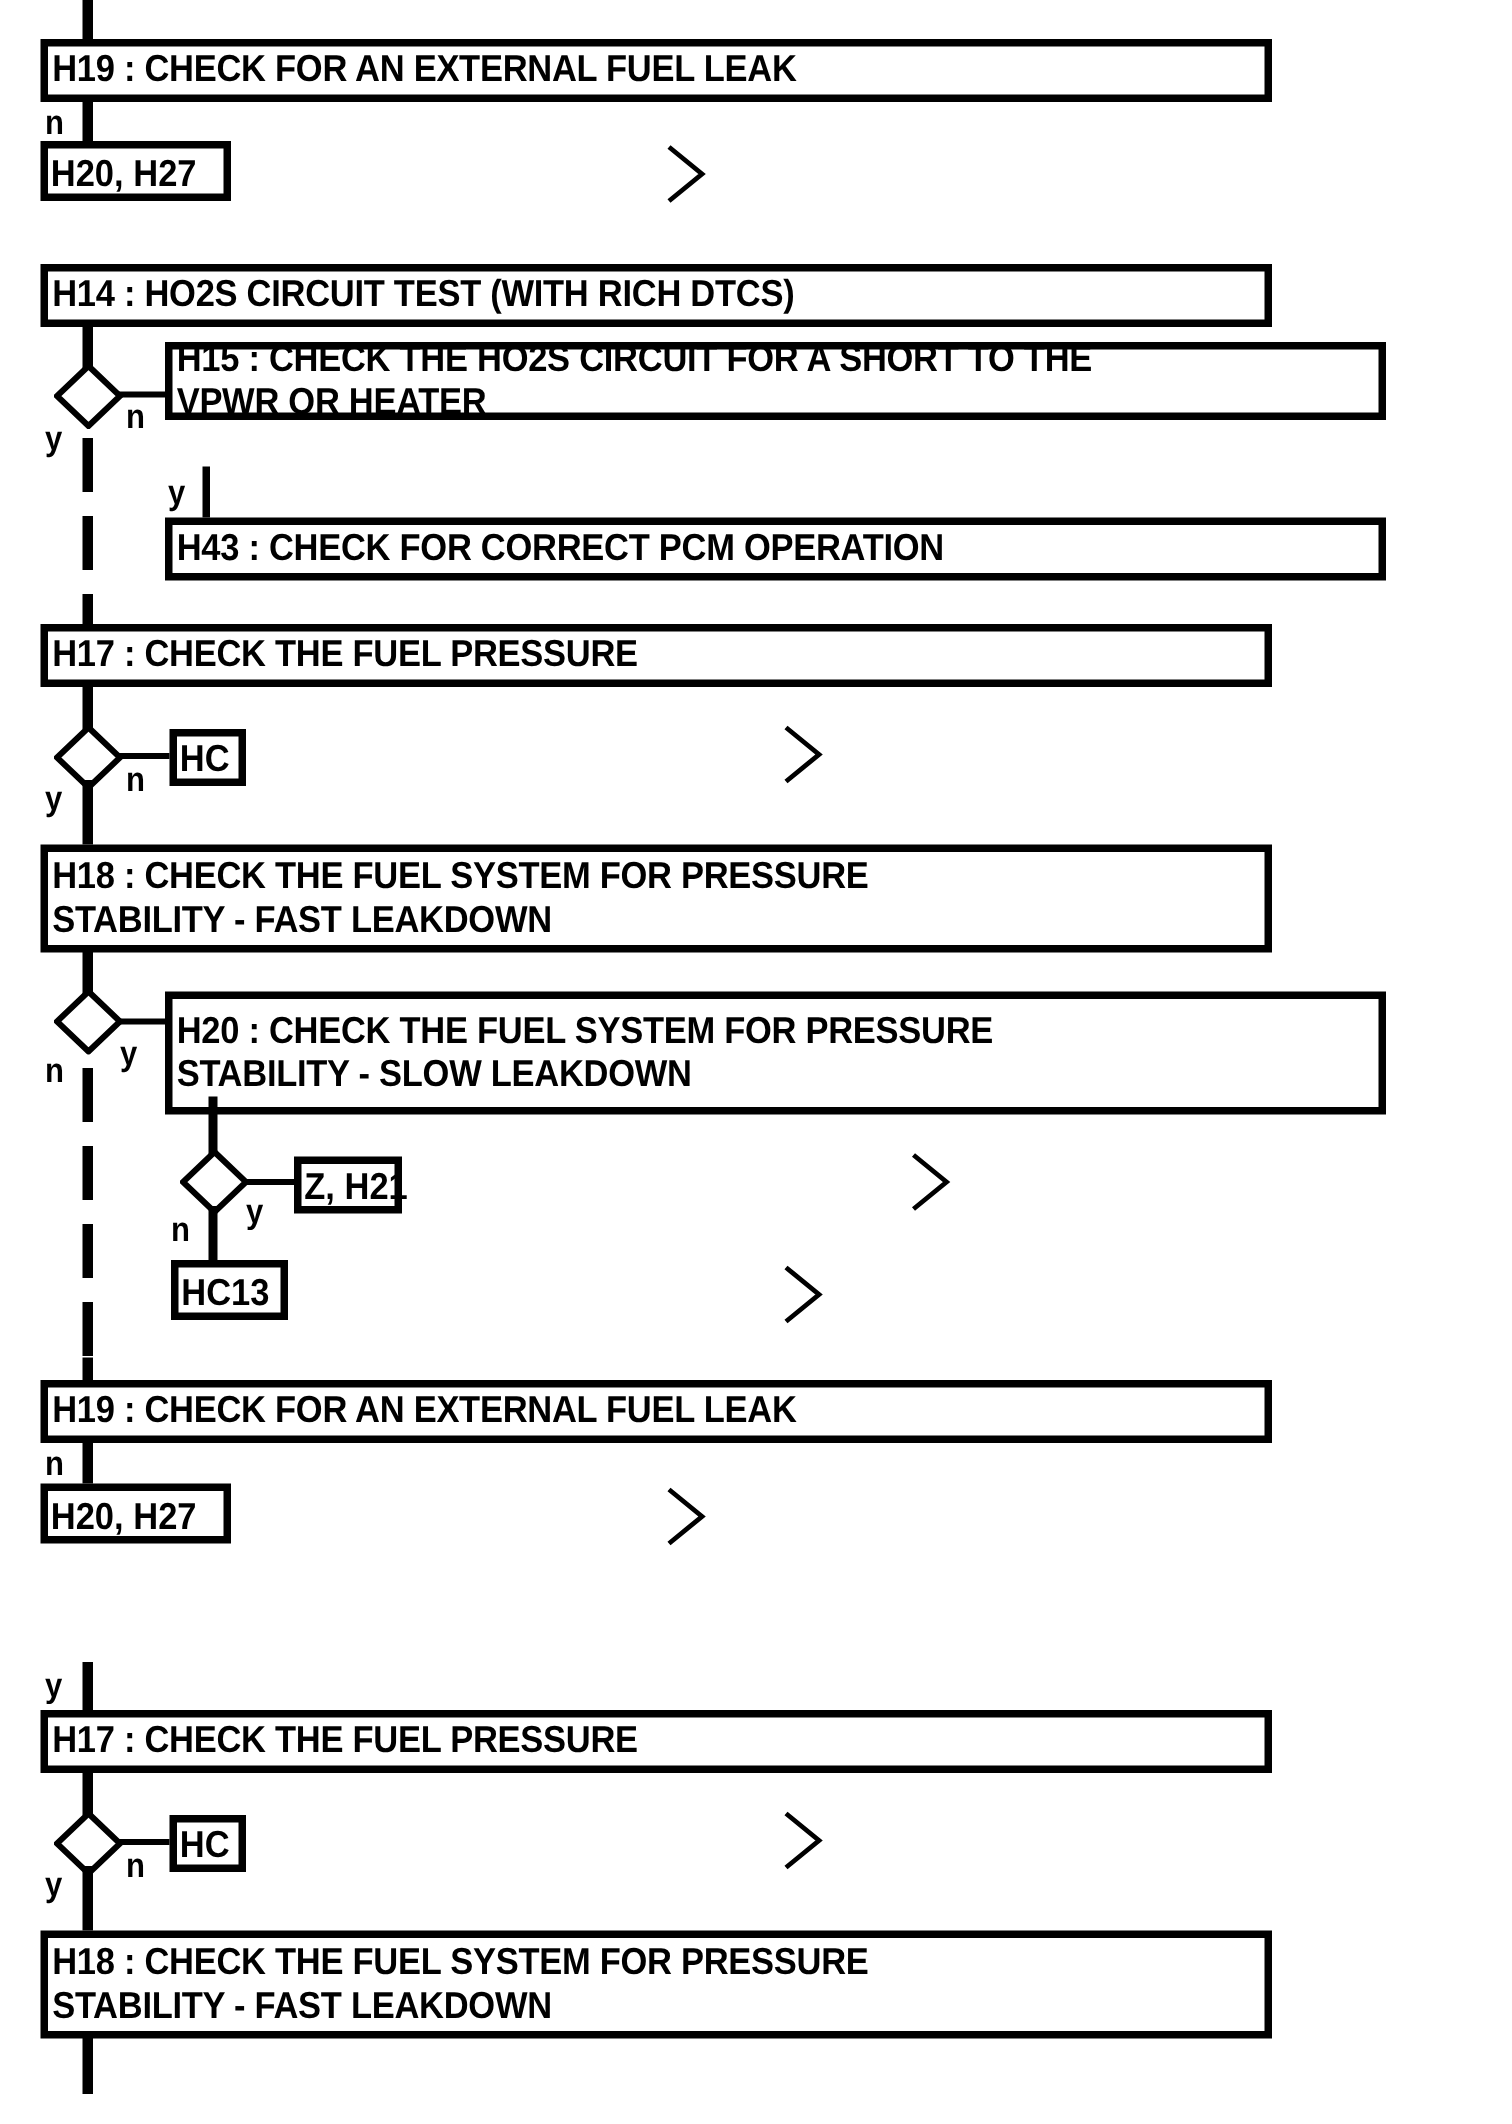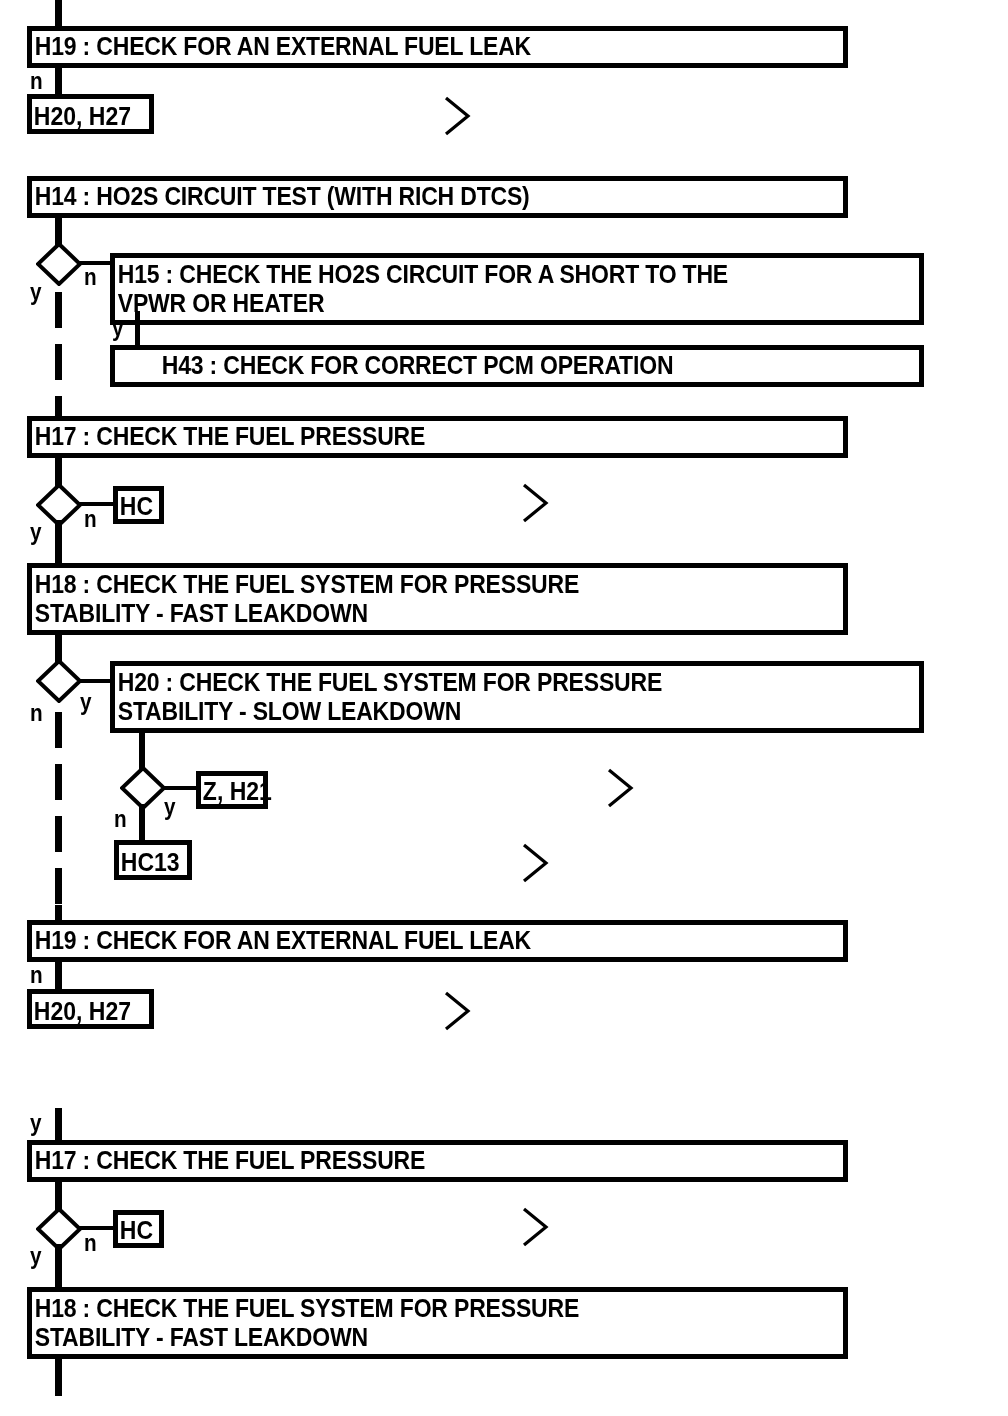--- a/index.html
+++ b/index.html
@@ -109,29 +109,29 @@
   <div class="diamond" style="left:36px;top:242px;">
     <svg width="46" height="44" viewBox="0 0 46 44">
         <path d="M23 2 L44 22 L23 42 L2 22 Z" fill="#fff" stroke="#000" stroke-width="4"></path>
       </svg>
   </div>
 
   <div class="hline" style="left:78px;top:261px;width:36px;height:4px;"></div>
   <div class="blabel" style="left:84px;top:266px;">n</div>
   <div class="blabel" style="left:30px;top:281px;">y</div>
 
-  <div class="pbox" style="left:110px;top:253px;width:814px;height:72px;">
+  <div class="pbox" style="left:110px;top:228px;width:814px;height:52px;">
     <span class="ptext">H15 : CHECK THE HO2S CIRCUIT FOR A SHORT TO THE
 VPWR OR HEATER</span>
   </div>
 
   <div class="vline" style="left:135px;top:311px;width:5px;height:36px;"></div>
   <div class="blabel" style="left:112px;top:317px;">y</div>
 
-  <div class="pbox" style="left:110px;top:345px;width:814px;height:42px;padding-left:44px;">
+  <div class="pbox" style="left:110px;top:345px;width:814px;height:42px;">
     <span class="ptext">H43 : CHECK FOR CORRECT PCM OPERATION</span>
   </div>
 
   <div class="dashseg" style="left:55px;top:292px;width:7px;height:36px;"></div>
   <div class="dashseg" style="left:55px;top:344px;width:7px;height:36px;"></div>
   <div class="dashseg" style="left:55px;top:396px;width:7px;height:22px;"></div>
 
   <div class="pbox" style="left:27px;top:416px;width:821px;height:42px;">
     <span class="ptext">H17 : CHECK THE FUEL PRESSURE</span>
   </div>
@@ -168,21 +168,21 @@
 
   <div class="diamond" style="left:36px;top:659px;">
     <svg width="46" height="44" viewBox="0 0 46 44">
         <path d="M23 2 L44 22 L23 42 L2 22 Z" fill="#fff" stroke="#000" stroke-width="4"></path>
       </svg>
   </div>
   <div class="hline" style="left:78px;top:679px;width:36px;height:4px;"></div>
   <div class="blabel" style="left:80px;top:691px;">y</div>
   <div class="blabel" style="left:30px;top:702px;">n</div>
 
-  <div class="pbox" style="left:110px;top:661px;width:814px;height:72px;">
+  <div class="pbox" style="left:110px;top:661px;width:814px;height:82px;">
     <span class="ptext">H20 : CHECK THE FUEL SYSTEM FOR PRESSURE
 STABILITY - SLOW LEAKDOWN</span>
   </div>
 
   <div class="vline" style="left:139px;top:731px;width:6px;height:39px;"></div>
 
   <div class="diamond" style="left:120px;top:766px;">
     <svg width="46" height="44" viewBox="0 0 46 44">
         <path d="M23 2 L44 22 L23 42 L2 22 Z" fill="#fff" stroke="#000" stroke-width="4"></path>
       </svg>

